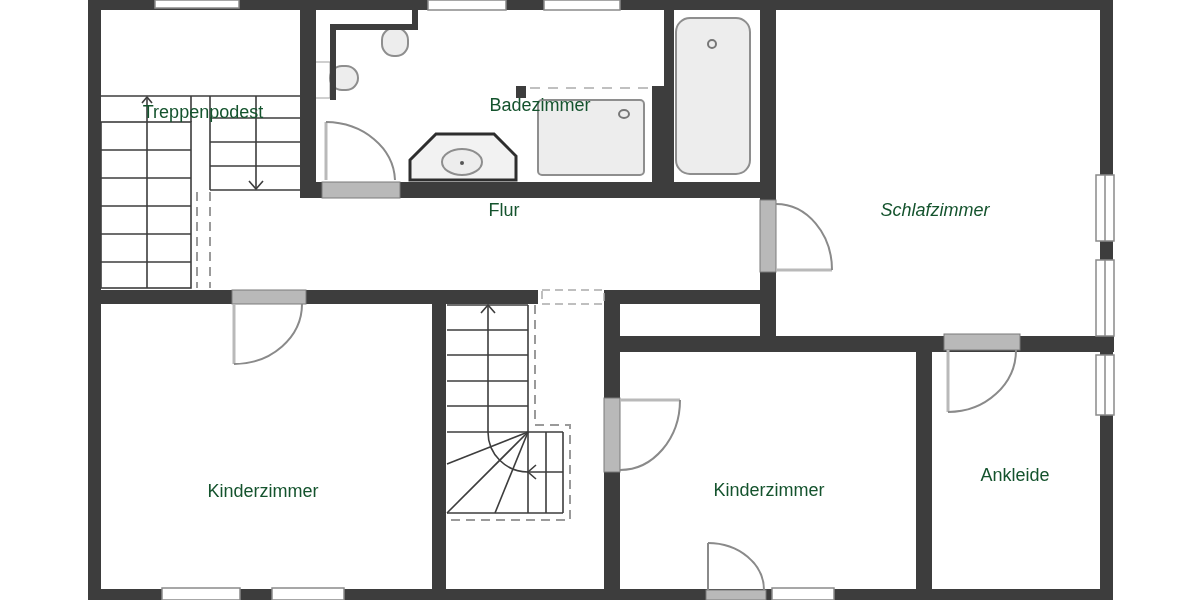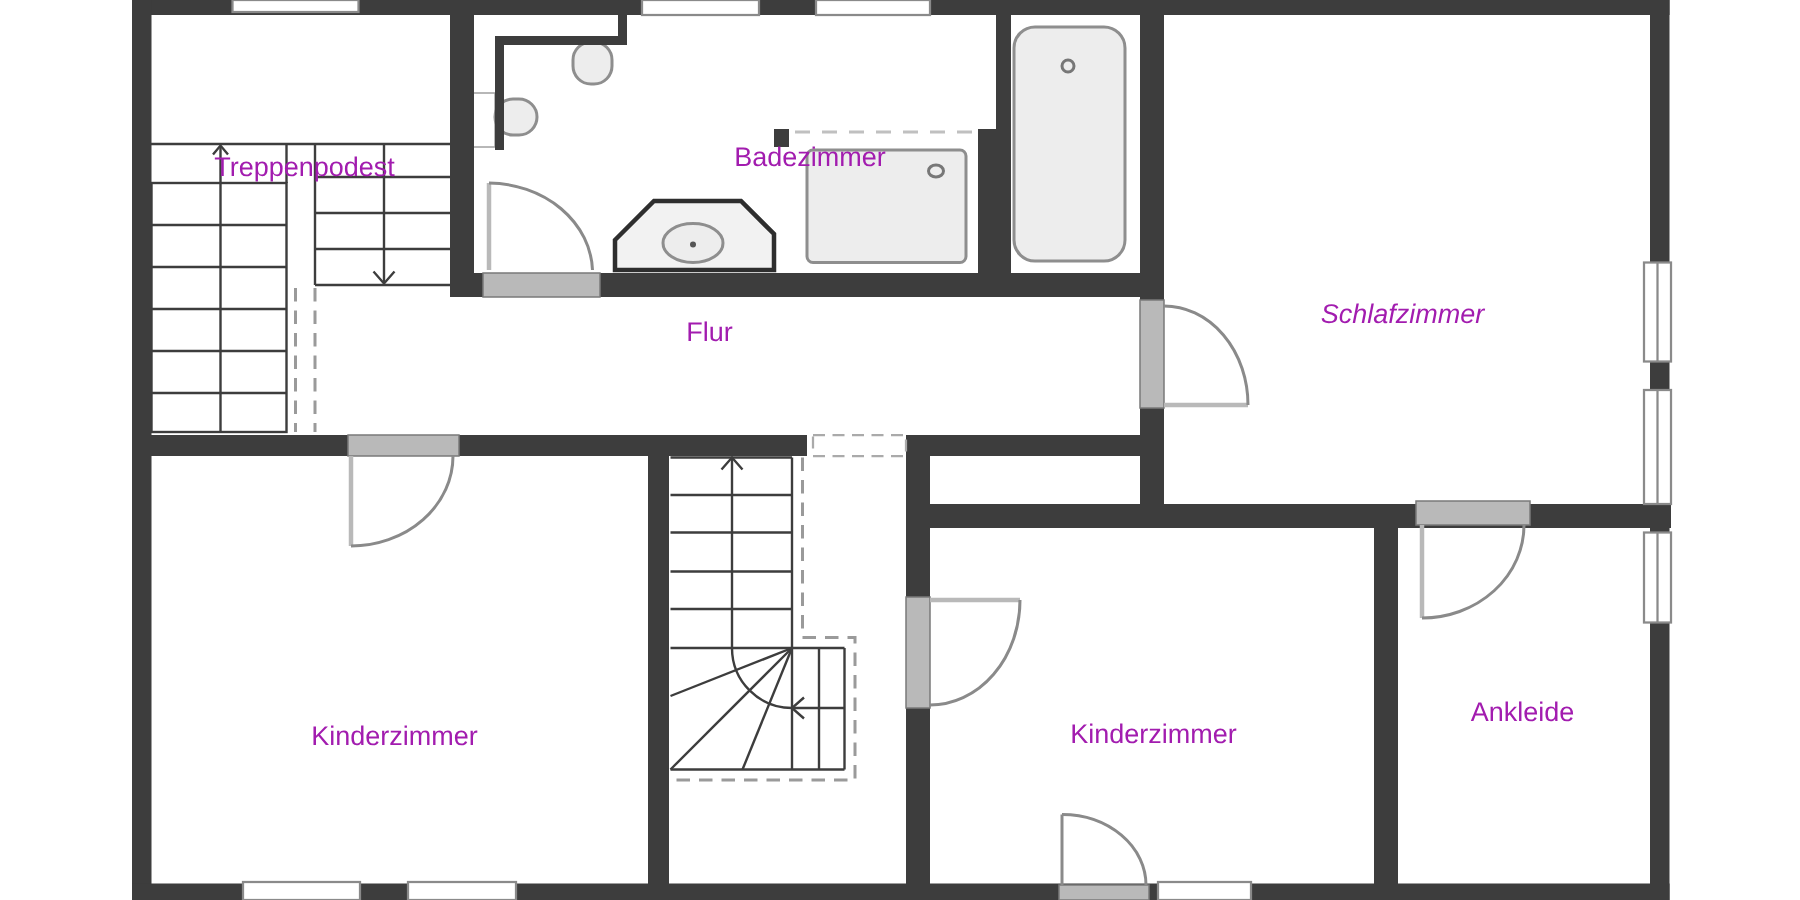--- a/index.html
+++ b/index.html
@@ -7,21 +7,21 @@
   #plan { position: absolute; left: 0; top: 0; width: 1200px; height: 600px; }
   .wall { fill: #3d3d3d; }
   .door-leaf { fill: #b9b9b9; stroke: #7a7a7a; stroke-width: 1; }
   .door-swing { fill: none; stroke: #8a8a8a; stroke-width: 2; }
   .door-panel { fill: none; stroke: #b9b9b9; stroke-width: 3; }
   .win { fill: #ffffff; stroke: #8a8a8a; stroke-width: 1.5; }
   .stair { fill: none; stroke: #3d3d3d; stroke-width: 1.6; }
   .dash { fill: none; stroke: #9a9a9a; stroke-width: 2; stroke-dasharray: 9 6; }
   .fixture { fill: #ededed; stroke: #8e8e8e; stroke-width: 2; }
   .fixture-dark { fill: #f2f2f2; stroke: #2e2e2e; stroke-width: 3; }
-  .label { position: absolute; font-family: "Liberation Sans", sans-serif; font-size: 18px; color: #a21caf; white-space: nowrap; transform: translate(-50%, -50%); }
+  .label { position: absolute; font-family: "Liberation Sans", sans-serif; font-size: 18px; color: #14532d; white-space: nowrap; transform: translate(-50%, -50%); }
 </style>
 </head>
 <body>
 
 <svg id="plan" viewBox="0 0 1200 600" xmlns="http://www.w3.org/2000/svg">
 
   <g>
     <line class="stair" x1="100" y1="96" x2="300" y2="96"></line>
 
     <rect class="stair" x="101" y="122" width="90" height="166"></rect>
@@ -148,17 +148,17 @@
     <path class="door-swing" d="M 948 412 A 68 62 0 0 0 1016 350"></path>
 
     <rect class="door-leaf" x="706" y="590" width="60" height="10"></rect>
     <line x1="708" y1="590" x2="708" y2="543" stroke="#8a8a8a" stroke-width="2"></line>
     <path class="door-swing" d="M 708 543 A 56 47 0 0 1 764 590"></path>
   </g>
 </svg>
 
 <div class="label" style="left:203px; top:112px;">Treppenpodest</div>
 <div class="label" style="left:504px; top:105px;margin-left:36px;">Badezimmer</div>
-<div class="label" style="left:473px; top:210px;margin-top:12px;">Flur</div>
+<div class="label" style="left:504px; top:210px;">Flur</div>
 <div class="label" style="left:935px; top:210px;font-style:italic;">Schlafzimmer</div>
 <div class="label" style="left:263px; top:491px;">Kinderzimmer</div>
 <div class="label" style="left:769px; top:490px;">Kinderzimmer</div>
 <div class="label" style="left:1015px; top:475px;">Ankleide</div>
 
 </body></html>

